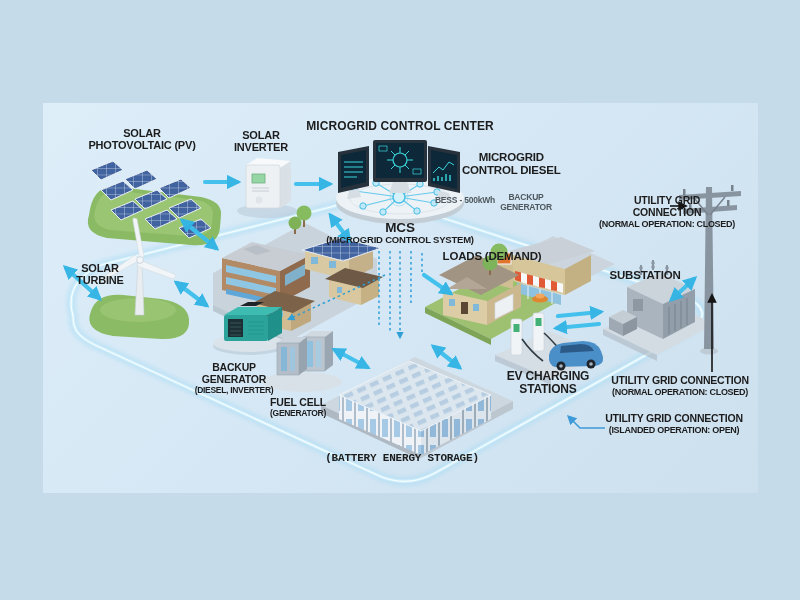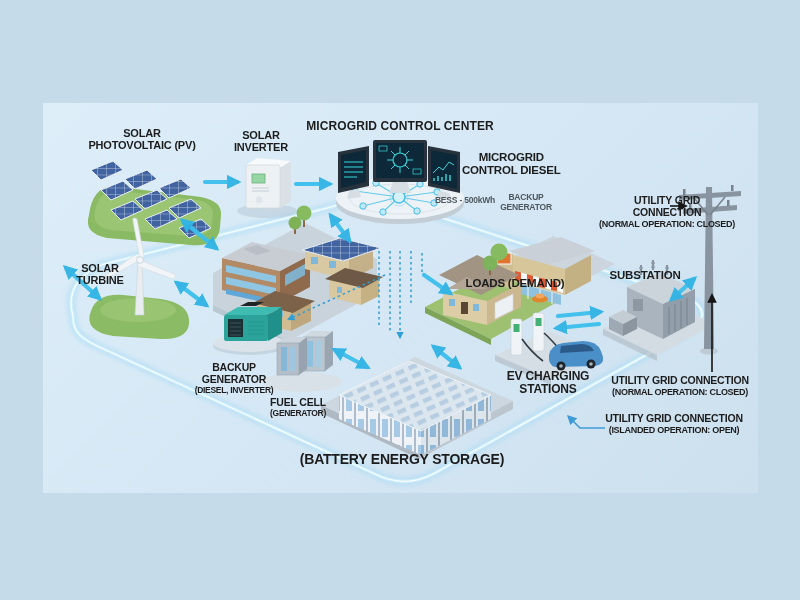--- a/index.html
+++ b/index.html
@@ -19,27 +19,27 @@
   #lbl-inverter{left:218px;top:26px;font-size:11px;}
   #lbl-heading{left:357px;top:17px;font-size:12px;letter-spacing:0.1px;}
   #lbl-mcc-side{left:419px;top:48px;font-size:11.5px;}
   #lbl-bess500{left:422px;top:93px;font-size:8.5px;}
   #lbl-bgen-note{left:483px;top:90px;font-size:8.5px;}
   #lbl-mcs{left:357px;top:117px;}
   #lbl-mcs .big{font-size:13.5px;}
   #lbl-mcs .small{font-size:9.5px;}
   #lbl-ugc-top{left:580px;top:92px;font-size:10.5px;margin-left:44px;}
   #lbl-wind{left:57px;top:159px;font-size:11px;}
-  #lbl-loads{left:472px;top:147px;font-size:11.5px;margin-top:27px;}
+  #lbl-loads{left:449px;top:147px;font-size:11.5px;}
   #lbl-substation{left:602px;top:166px;font-size:11.5px;}
   #lbl-bgen{left:191px;top:259px;font-size:10.5px;}
   #lbl-fuel{left:255px;top:294px;font-size:10.5px;}
   #lbl-bess{left:359px;top:349px;}
   #lbl-bess .big{font-size:12.5px;}
-  #lbl-bess .small{font-size:14px;}
+  #lbl-bess .small{font-size:11px;font-family:Liberation Mono, monospace;}
   #lbl-ev{left:505px;top:267px;font-size:12px;}
   #lbl-ugc-right{left:637px;top:272px;font-size:10.5px;}
   #lbl-ugc-isl{left:631px;top:310px;font-size:10.5px;}
 </style>
 </head>
 <body>
 
 <div class="stage">
   <div class="scene">
 
@@ -382,20 +382,24 @@
       <div>CONTROL DIESEL</div>
     </div>
 
     <div class="lbl muted" id="lbl-bess500">BESS - 500kWh</div>
 
     <div class="lbl muted" id="lbl-bgen-note">
       <div>BACKUP</div>
       <div>GENERATOR</div>
     </div>
 
+    <div class="lbl" id="lbl-mcs">
+      <div class="big">MCS</div>
+      <div class="small">(MICROGRID CONTROL SYSTEM)</div>
+    </div>
 
     <div class="lbl" id="lbl-ugc-top">
       <div>UTILITY GRID</div>
       <div>CONNECTION</div>
       <div class="t9">(NORMAL OPERATION: CLOSED)</div>
     </div>
 
     <div class="lbl" id="lbl-wind">
       <div>SOLAR</div>
       <div>TURBINE</div>

